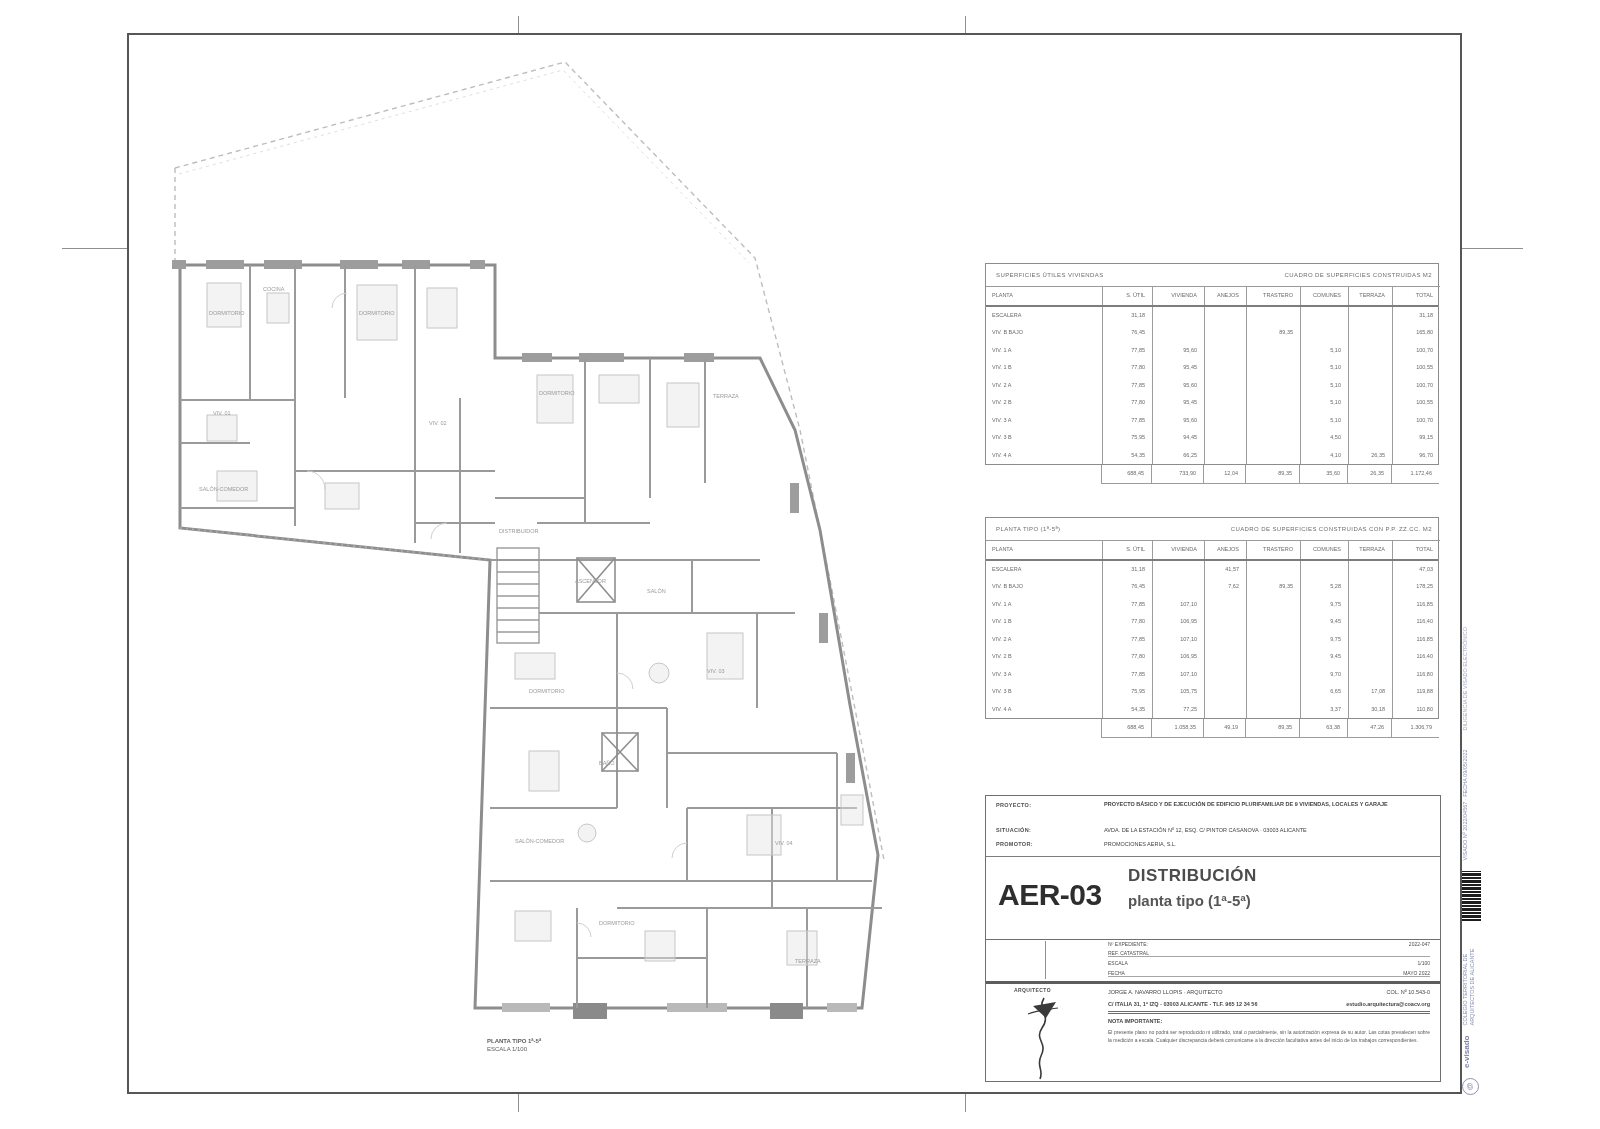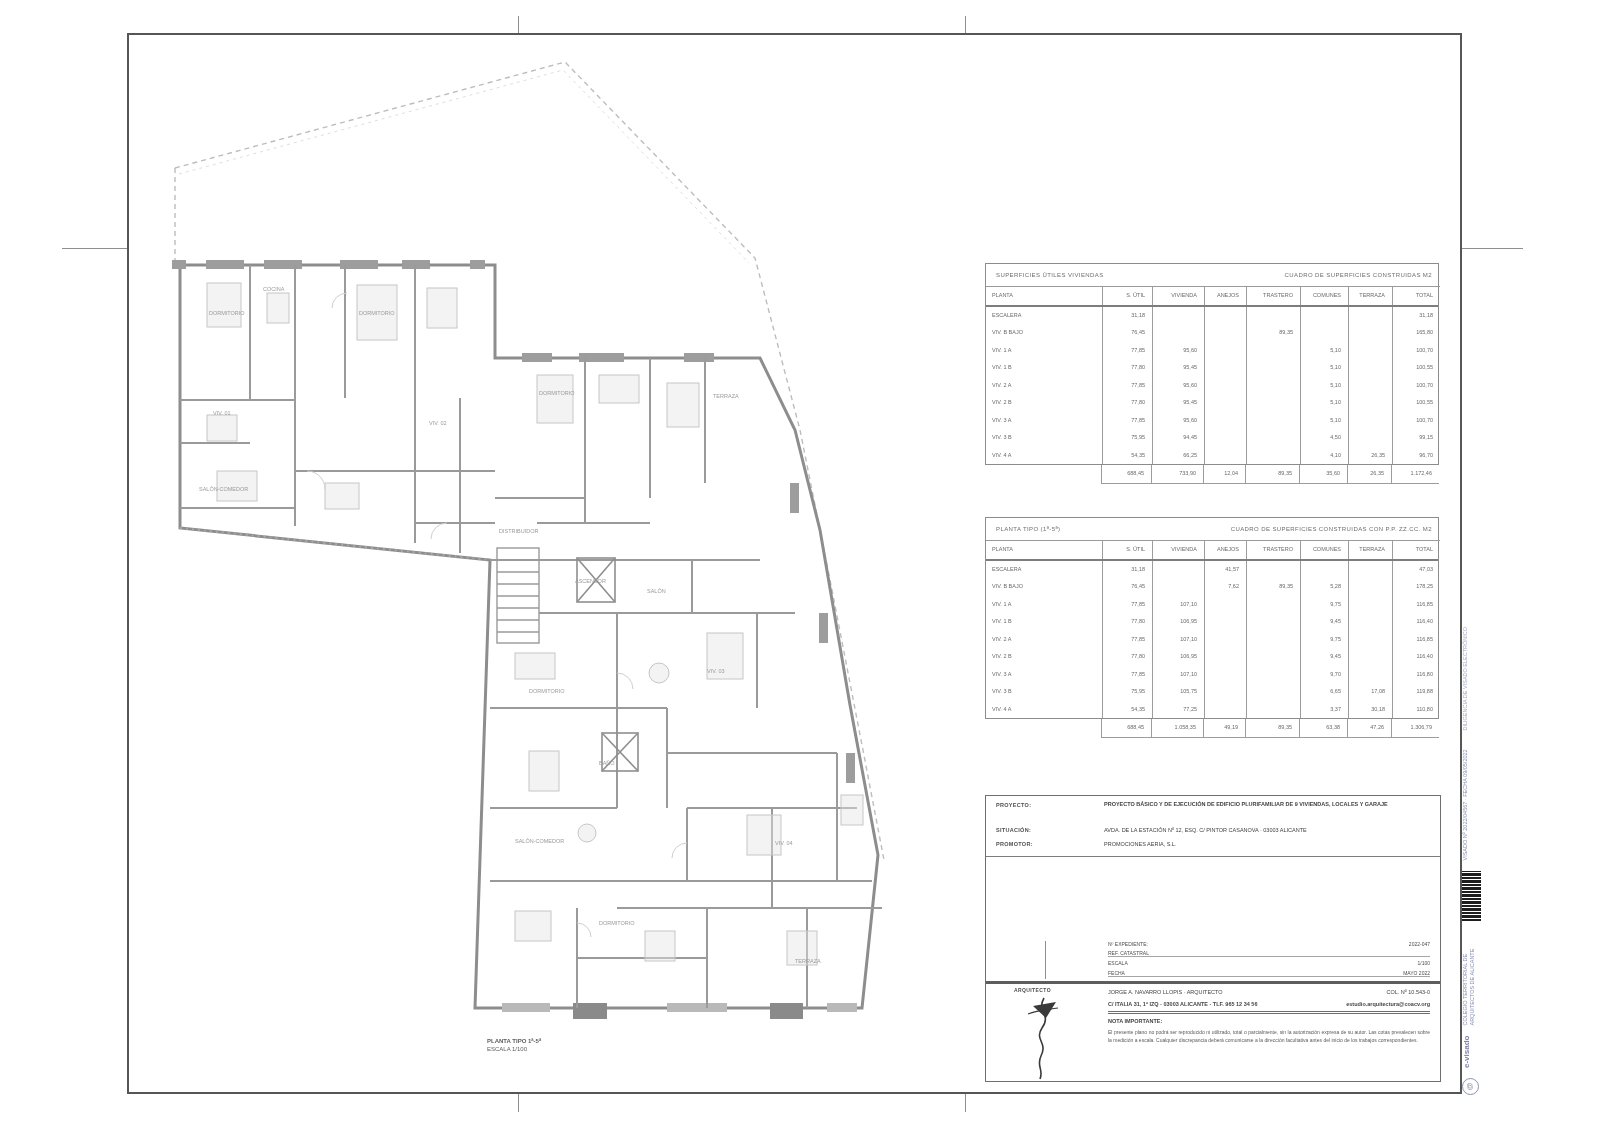--- a/index.html
+++ b/index.html
@@ -474,20 +474,25 @@
 
       <div id="tb-rowA" class="fuzz2">
         <span class="tb-label" style="top:6px;">PROYECTO:</span>
         <span class="tb-val" style="top:5px;height:16px;overflow:hidden;">PROYECTO BÁSICO Y DE EJECUCIÓN DE EDIFICIO PLURIFAMILIAR DE 9 VIVIENDAS, LOCALES Y GARAJE</span>
         <span class="tb-label" style="top:31px;">SITUACIÓN:</span>
         <span class="tb-val" style="top:31px;font-weight:normal;">AVDA. DE LA ESTACIÓN Nº 12, ESQ. C/ PINTOR CASANOVA · 03003 ALICANTE</span>
         <span class="tb-label" style="top:45px;">PROMOTOR:</span>
         <span class="tb-val" style="top:45px;font-weight:normal;">PROMOCIONES AERIA, S.L.</span>
       </div>
 
+      <div id="tb-rowB">
+        <span id="sheet-code">AER-03</span>
+        <span id="sheet-title1">DISTRIBUCIÓN</span>
+        <span id="sheet-title2">planta tipo (1ª-5ª)</span>
+      </div>
 
       <div id="tb-rowC" class="fuzz2">
         <div style="position:absolute;left:59px;top:2px;width:1px;height:38px;background:#8f8f8f;"></div>
         <div class="fieldline" style="top:2px;border-bottom:none;">
           <span>Nº EXPEDIENTE:</span>
           <span>2022-047</span>
         </div>
         <div class="fieldline" style="top:11px;">
           <span>REF. CATASTRAL</span>
           <span></span>

